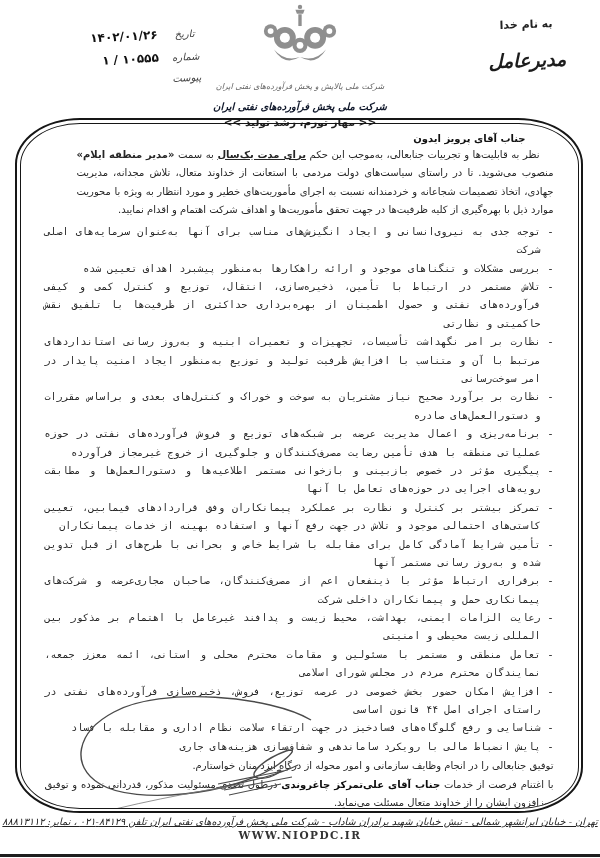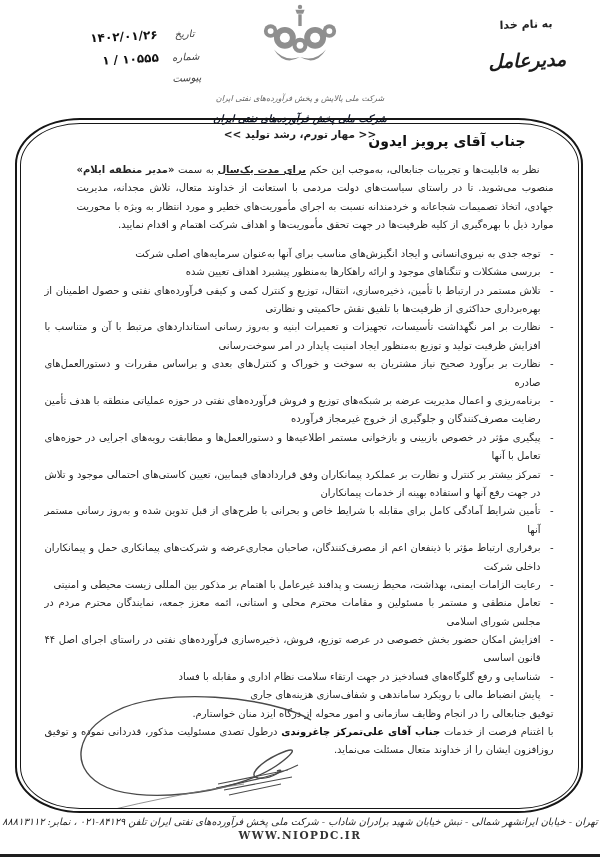--- a/index.html
+++ b/index.html
@@ -14,41 +14,41 @@
   
   .header-right { position:absolute; top:18px; right:34px; text-align:center; transform:rotate(-2deg); }
   .bismillah { font-size:11px; font-weight:bold; color:#222; }
   .role { margin-top:18px; font-size:19px; font-weight:bold; font-style:italic; font-family:"DejaVu Serif", serif; color:#1d1d1d; }
   .header-left { position:absolute; top:30px; left:28px; transform:rotate(-3deg); width:175px; }
   .meta-row { display:flex; align-items:baseline; gap:10px; justify-content:flex-start; margin-bottom:9px; }
   .meta-label { font-family:"DejaVu Serif", serif; font-style:italic; font-size:10px; color:#444; min-width:34px; text-align:center; }
   .meta-value { font-size:12px; font-weight:bold; color:#111; letter-spacing:1px; direction:ltr; }
   .header-center { position:absolute; top:4px; left:50%; transform:translateX(-50%); width:270px; text-align:center; }
   .logo { display:block; margin:0 auto; }
-  .company-1 { font-family:"DejaVu Serif", serif; font-style:italic; font-size:8px; color:#666; margin-top:14px; }
+  .company-1 { font-family:"DejaVu Serif", serif; font-style:italic; font-size:8px; color:#666; margin-top:2px; }
   .company-2 { font-family:"DejaVu Serif", serif; font-style:italic; font-weight:bold; font-size:10px; color:#0f172a; margin-top:10px; }
   .slogan { font-size:10.5px; font-weight:bold; color:#1f1f1f; margin-top:4px; }
   
   .frame { position:absolute; top:118px; left:15px; width:568px; height:695px;
            border:2.5px solid #161616; border-radius:65px/46px; }
   .frame-inner { position:absolute; inset:2.5px; border:1.3px solid #161616; border-radius:60px/42px;
                  padding:9px 24px 0 24px; overflow:hidden; }
   
-  .recipient { font-size:14px; font-weight:bold; color:#111; padding-right:28px; margin-bottom:12px; }
+  .recipient { font-size:10px; font-weight:bold; color:#111; padding-right:28px; margin-bottom:2px; }
   .intro { font-size:10px; line-height:1.86; text-align:justify; text-indent:14px; color:#262626;margin-left:32px; }
   .intro b.u { text-decoration:underline; }
-  ul.directives { list-style:none; margin-top:10px; }
+  ul.directives { list-style:none; margin-top:4px;font-family:Liberation Mono, monospace; }
   ul.directives li { position:relative; padding-right:13px; font-size:10px; line-height:1.84; text-align:justify; color:#262626; }
   ul.directives li::before { content:"-"; position:absolute; right:0; top:0; }
   .closing { font-size:10px; line-height:1.84; text-align:justify; color:#262626; }
   .closing b { color:#0d0d0d; }
   .sig-svg { position:absolute; left:45px; top:568px; z-index:1; pointer-events:none; }
   
   .footer { position:absolute; top:816px; left:0; width:100%; text-align:center; }
-  .address { font-family:"DejaVu Serif", serif; font-style:italic; font-size:9.8px; color:#222; }
+  .address { font-family:"DejaVu Serif", serif; font-style:italic; font-size:9.8px; color:#222;text-decoration:underline; }
   .website { font-family:"DejaVu Serif", serif; font-weight:bold; font-size:10.5px; letter-spacing:1.5px; color:#333; margin-top:2px; }
   .scan-edge { position:absolute; left:0; bottom:1px; width:100%; height:3px; background:#1e1e1e; }
 </style>
 </head>
 <body>
 
 <div class="header-right">
   <div class="bismillah">به نام خدا</div>
   <div class="role">مدیرعامل</div>
 </div>

